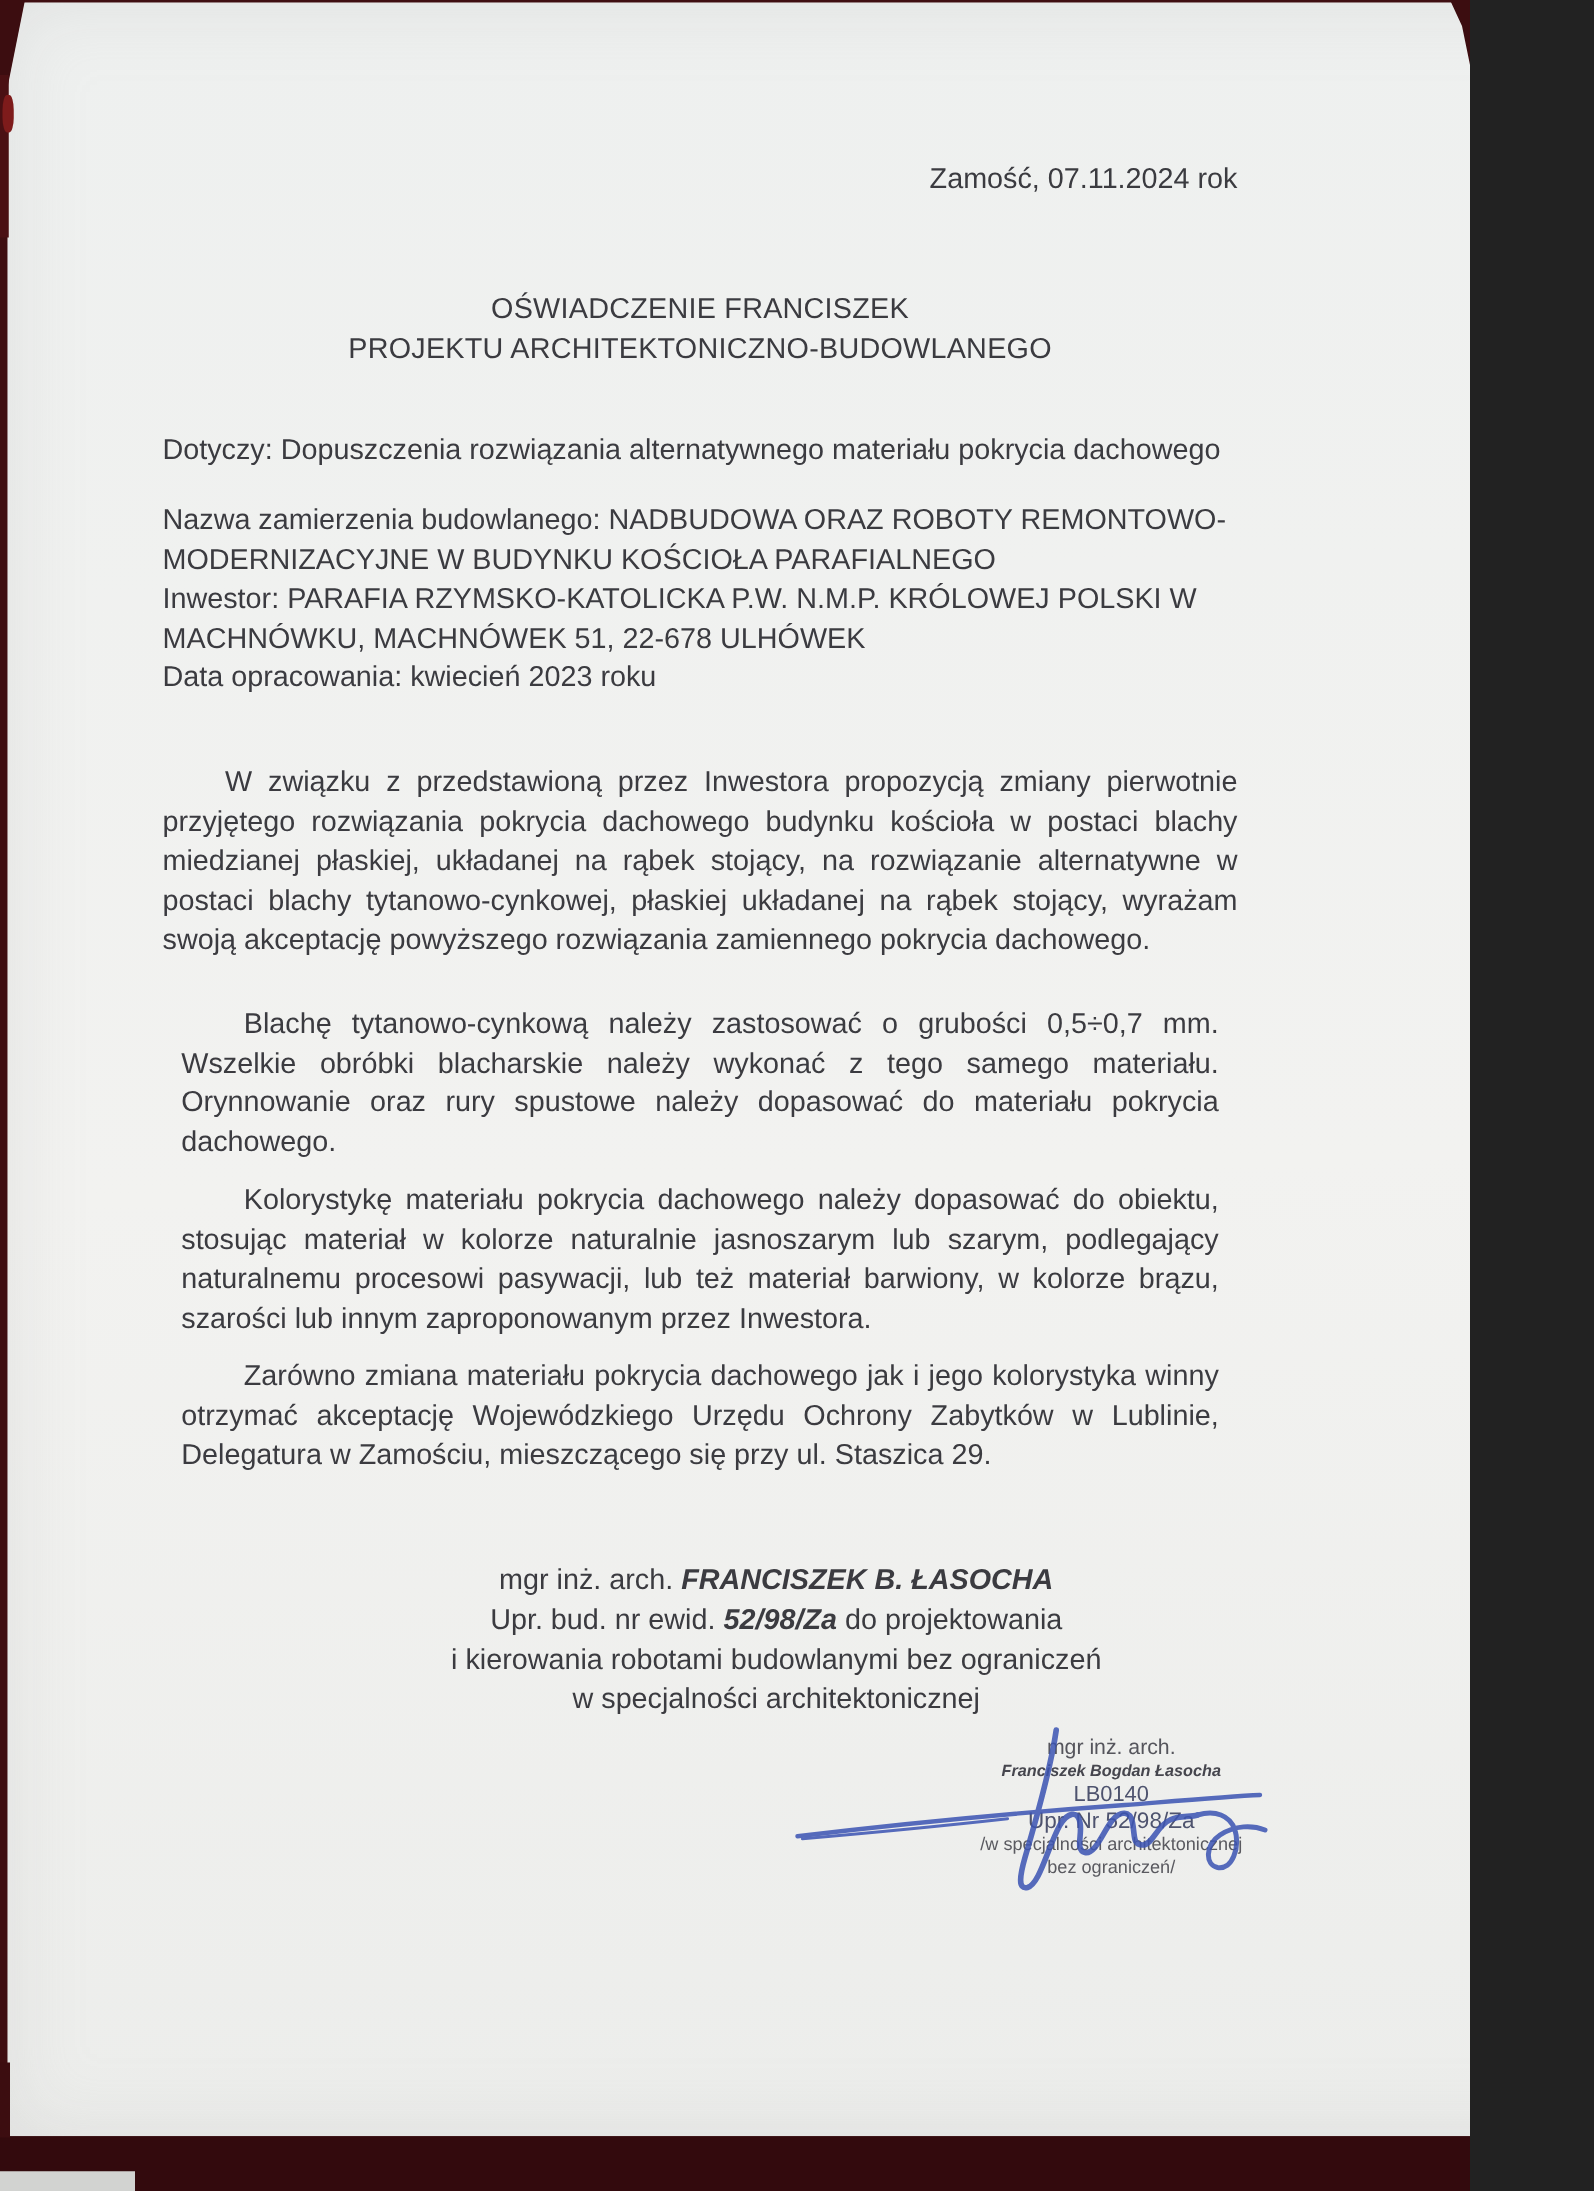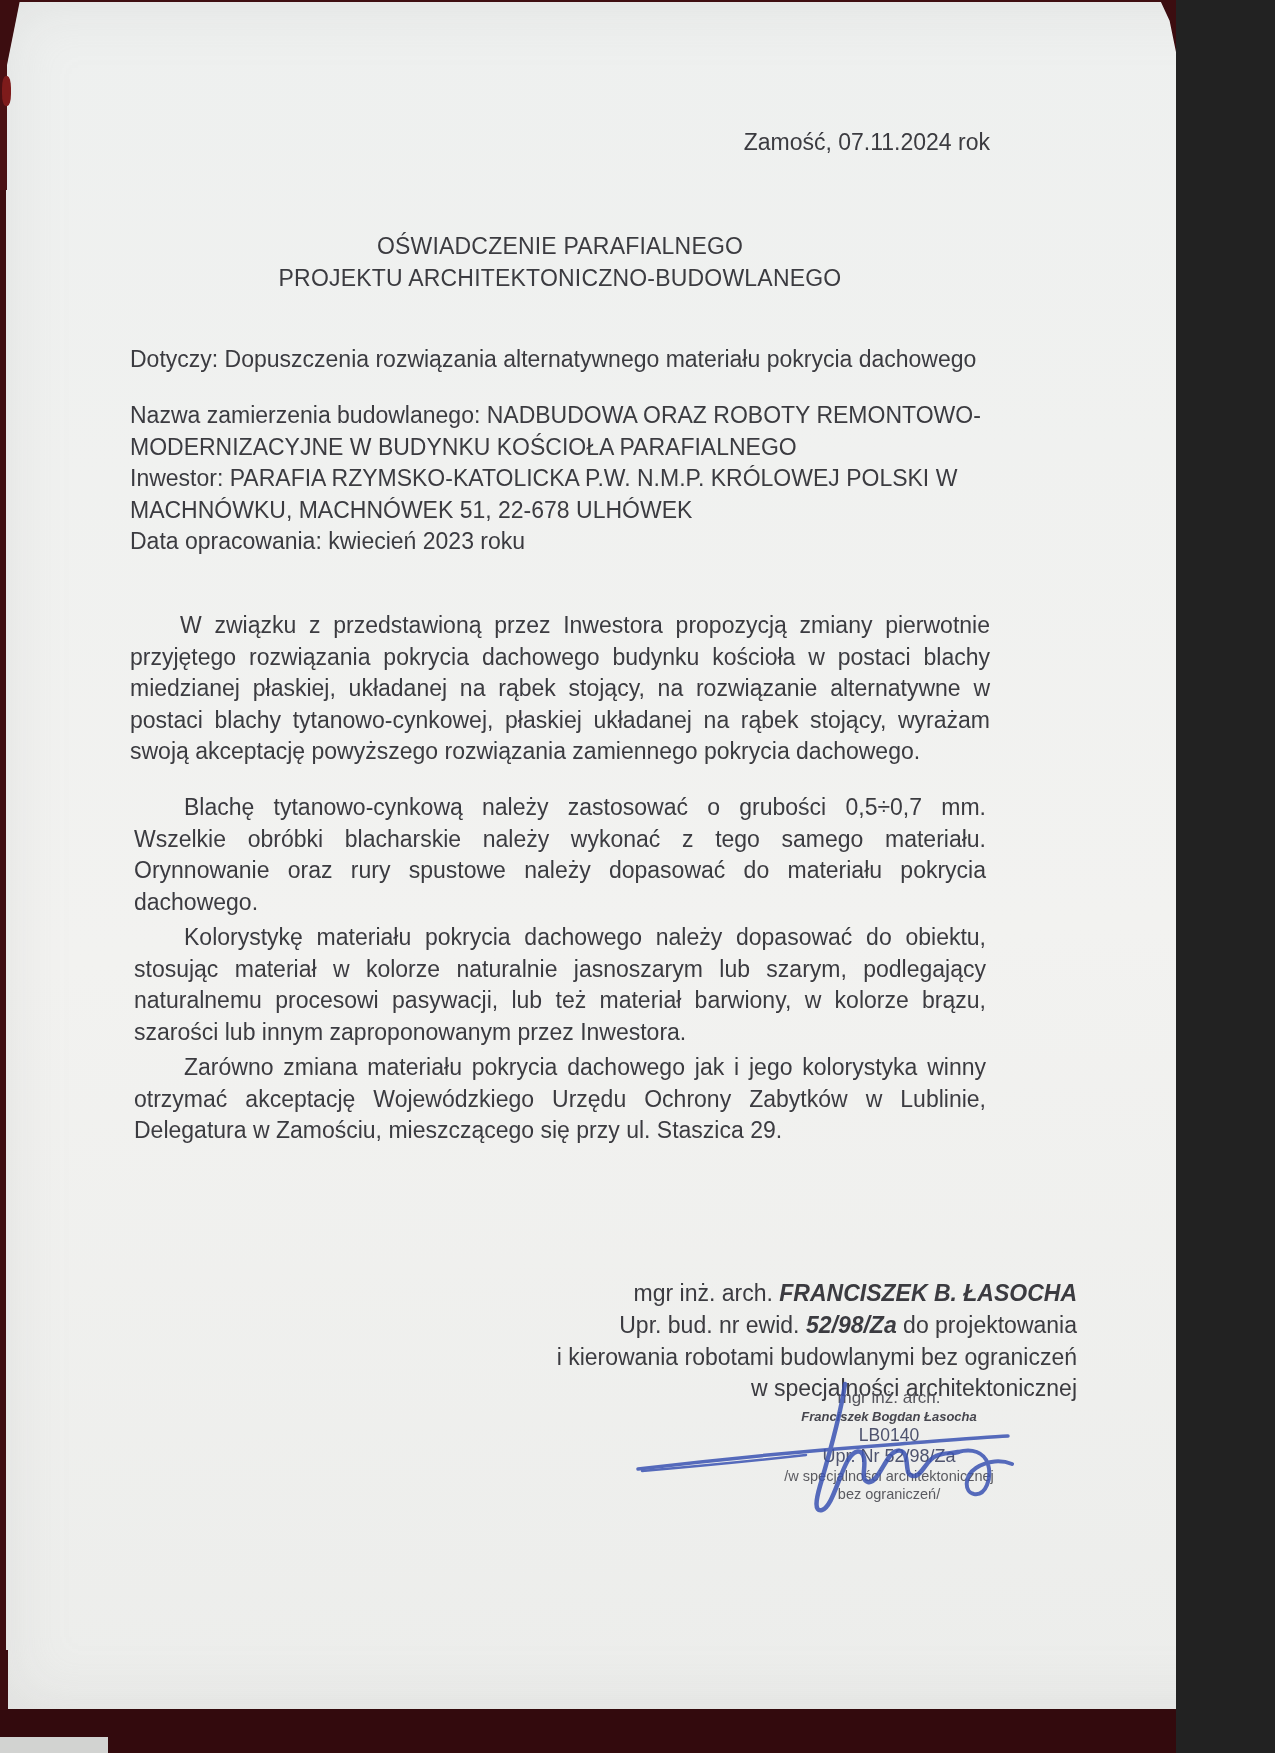--- a/index.html
+++ b/index.html
@@ -23,24 +23,24 @@
   .bottom-light{ position:absolute; left:0;   top:1737px; width:108px; height:16px; background:#d2d3d1; }
   .corner-bl   { position:absolute; left:0;   top:1650px; width:8px;  height:60px; background:#3c0d10; }
 
   .txt { position:absolute; left:130px; width:860px; font-size:23px; line-height:31.5px; }
   .date-line   { top:127px; text-align:right; }
   .title-block { top:231px; text-align:center; letter-spacing:.2px; }
   .subject     { top:344px; }
   .details     { top:400px; width:866px; }
   .para-1      { top:610px; text-align:justify; text-indent:50px; }
   .para-group  { top:788px; text-align:justify; }
-  .para-group p{ margin:4px; text-indent:50px; }
+  .para-group p{ margin:15px; text-indent:50px; }
 
-  .sig-block { position:absolute; left:117px; top:1248px; width:960px; text-align:right;
-               font-size:23px; line-height:31.8px;margin-top:30px; }
+  .sig-block { position:absolute; left:141px; top:1248px; width:960px; text-align:center;
+               font-size:23px; line-height:31.8px; }
   .sig-name  { font-weight:bold; font-style:italic; }
   .sig-bold  { font-weight:bold;font-style:italic; }
 
   .stamp { position:absolute; left:703px; top:1388px; width:372px; text-align:center;
            color:#55555c; line-height:1.22; }
   .stamp-line1 { font-size:17px; }
   .stamp-name  { font-size:13px; font-weight:bold; font-style:italic; color:#46464e; }
   .stamp-line3 { font-size:17.5px; color:#4e536e; }
   .stamp-line4 { font-size:18px; color:#4e536e; }
   .stamp-line5, .stamp-line6 { font-size:14.5px; color:#5a5a60; }
@@ -57,21 +57,21 @@
   <div class="edge-l-top"></div>
   <div class="smudge-l"></div>
   <div class="corner-tr"></div>
   <div class="bottom-strip"></div>
   <div class="bottom-light"></div>
   <div class="corner-bl"></div>
 
   <div class="txt date-line">Zamość, 07.11.2024 rok</div>
 
   <div class="txt title-block">
-    <div>OŚWIADCZENIE PARAFIALNEGO</div>
+    <div>OŚWIADCZENIE FRANCISZEK</div>
     <div>PROJEKTU ARCHITEKTONICZNO-BUDOWLANEGO</div>
   </div>
 
   <div class="txt subject">Dotyczy: Dopuszczenia rozwiązania alternatywnego materiału pokrycia dachowego</div>
 
   <div class="txt details">
     <div>Nazwa zamierzenia budowlanego: NADBUDOWA ORAZ ROBOTY REMONTOWO-MODERNIZACYJNE W BUDYNKU KOŚCIOŁA PARAFIALNEGO</div>
     <div>Inwestor: PARAFIA RZYMSKO-KATOLICKA P.W. N.M.P. KRÓLOWEJ POLSKI W MACHNÓWKU, MACHNÓWEK 51, 22-678 ULHÓWEK</div>
     <div>Data opracowania: kwiecień 2023 roku</div>
   </div>

